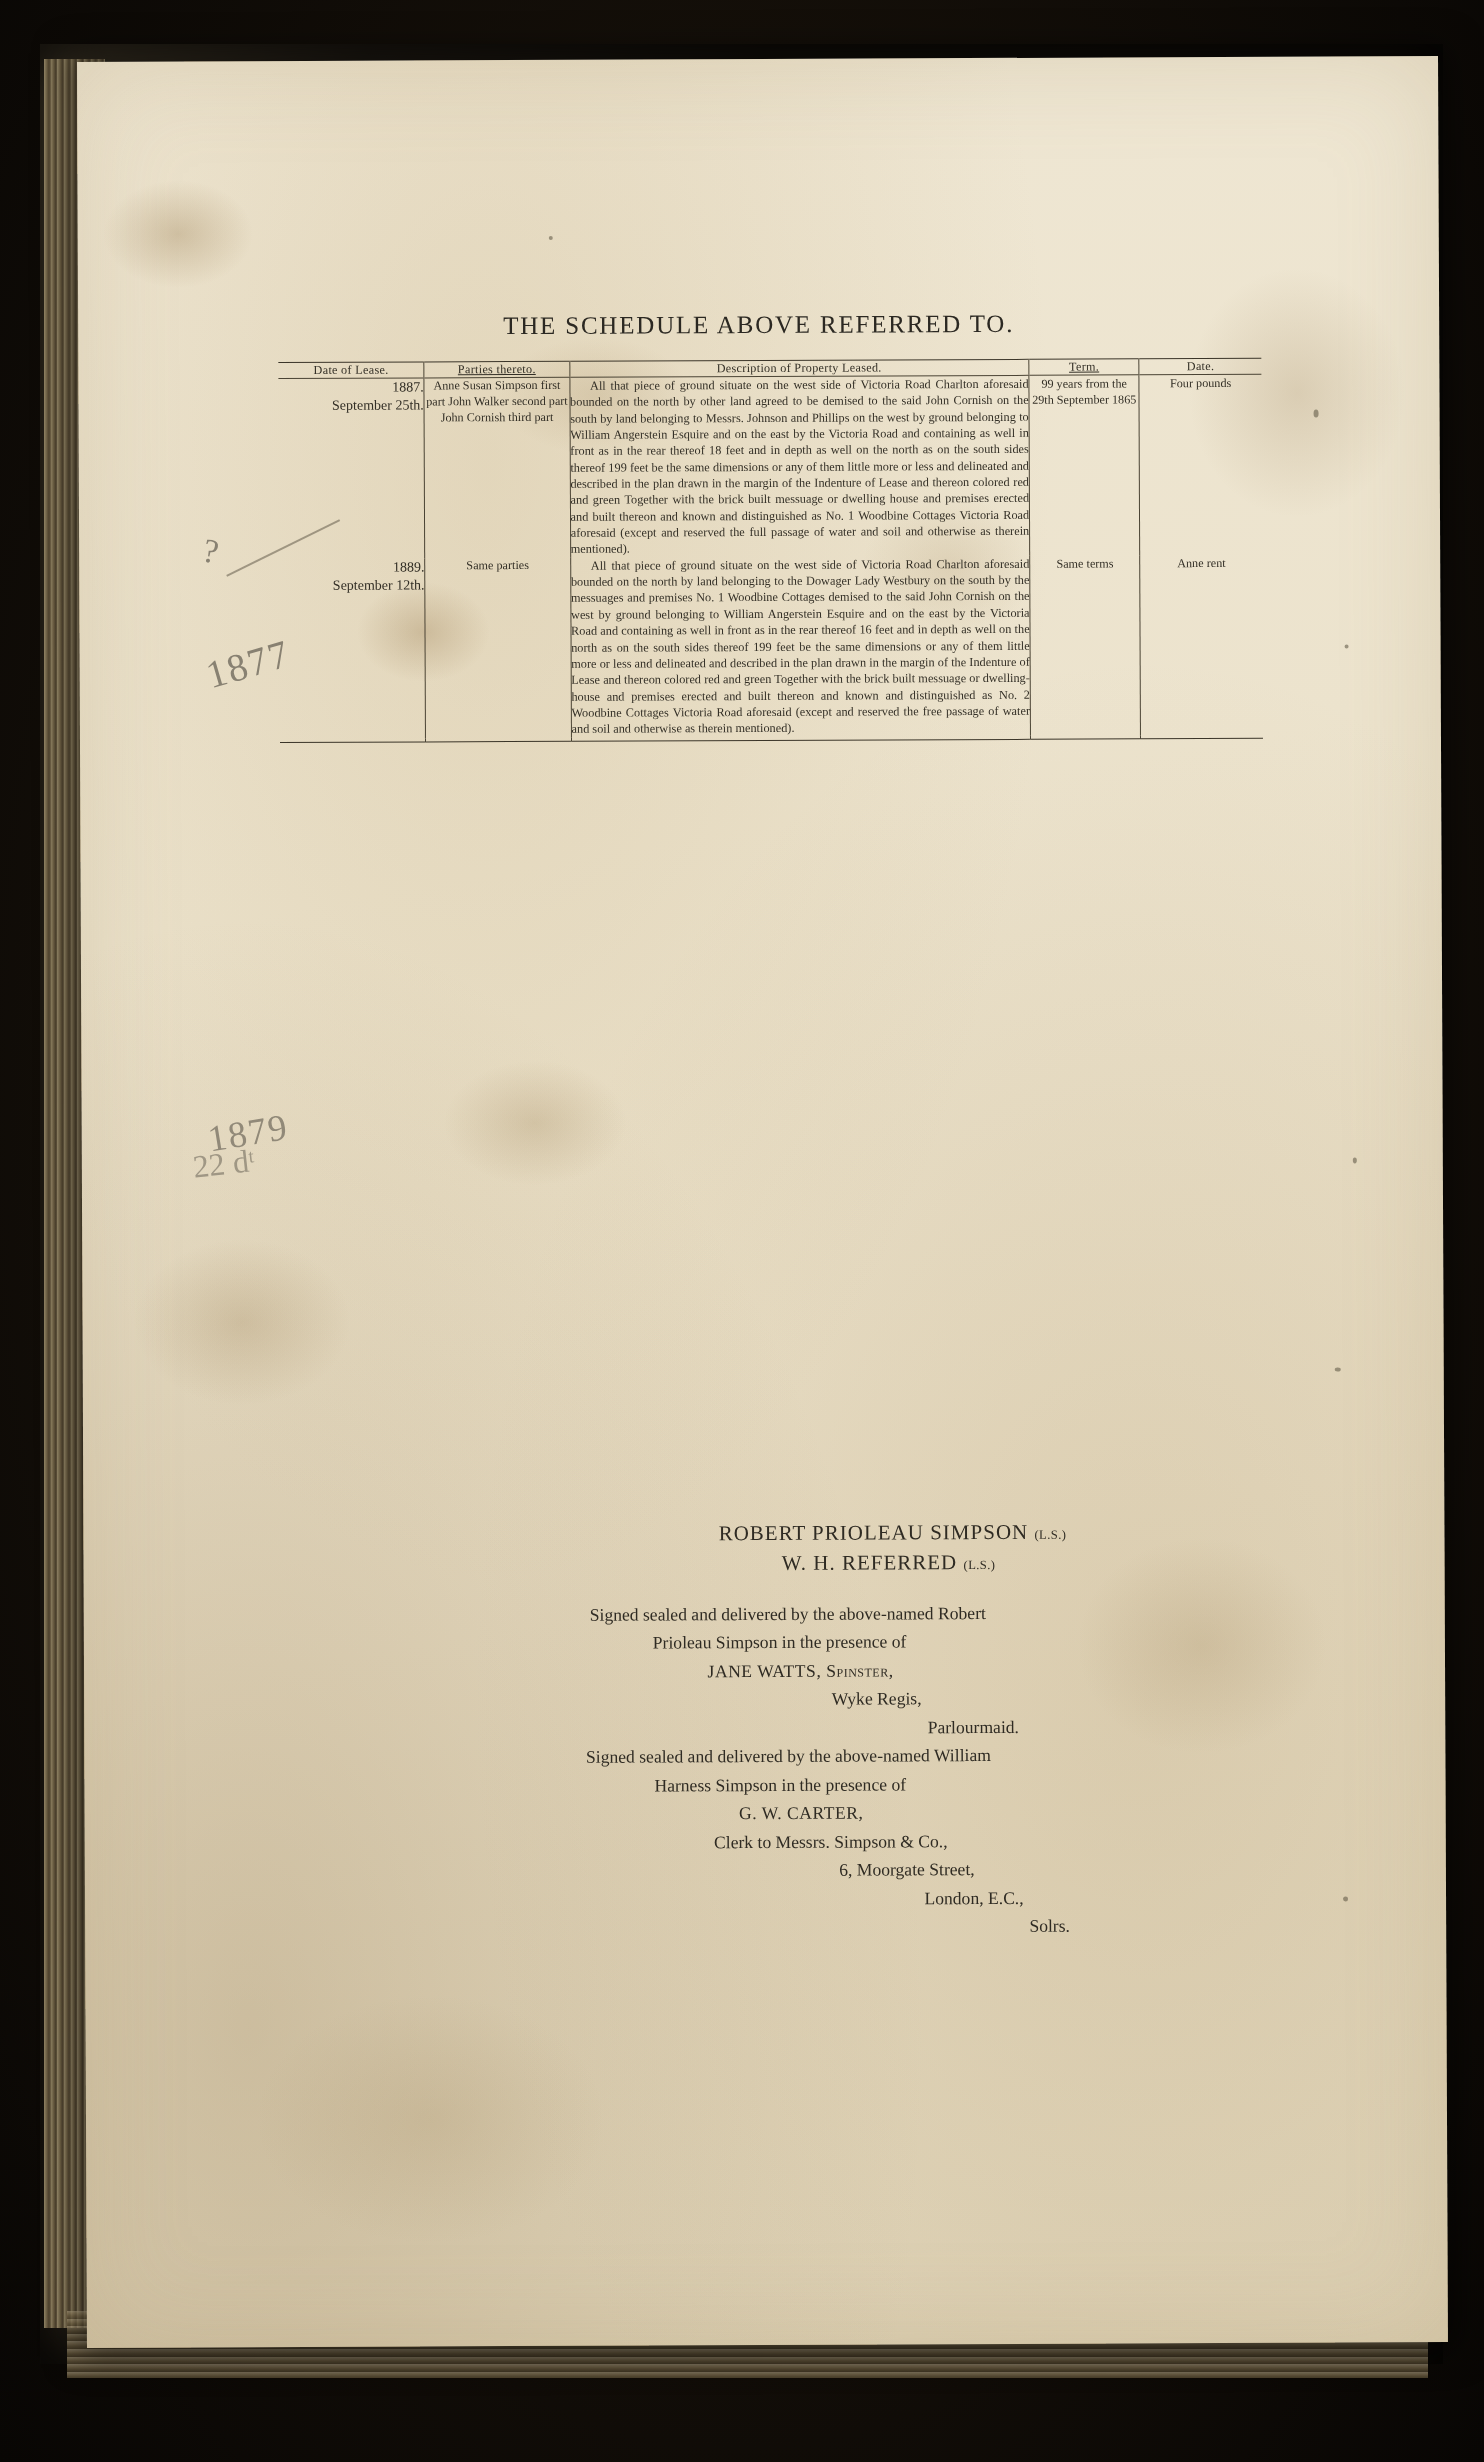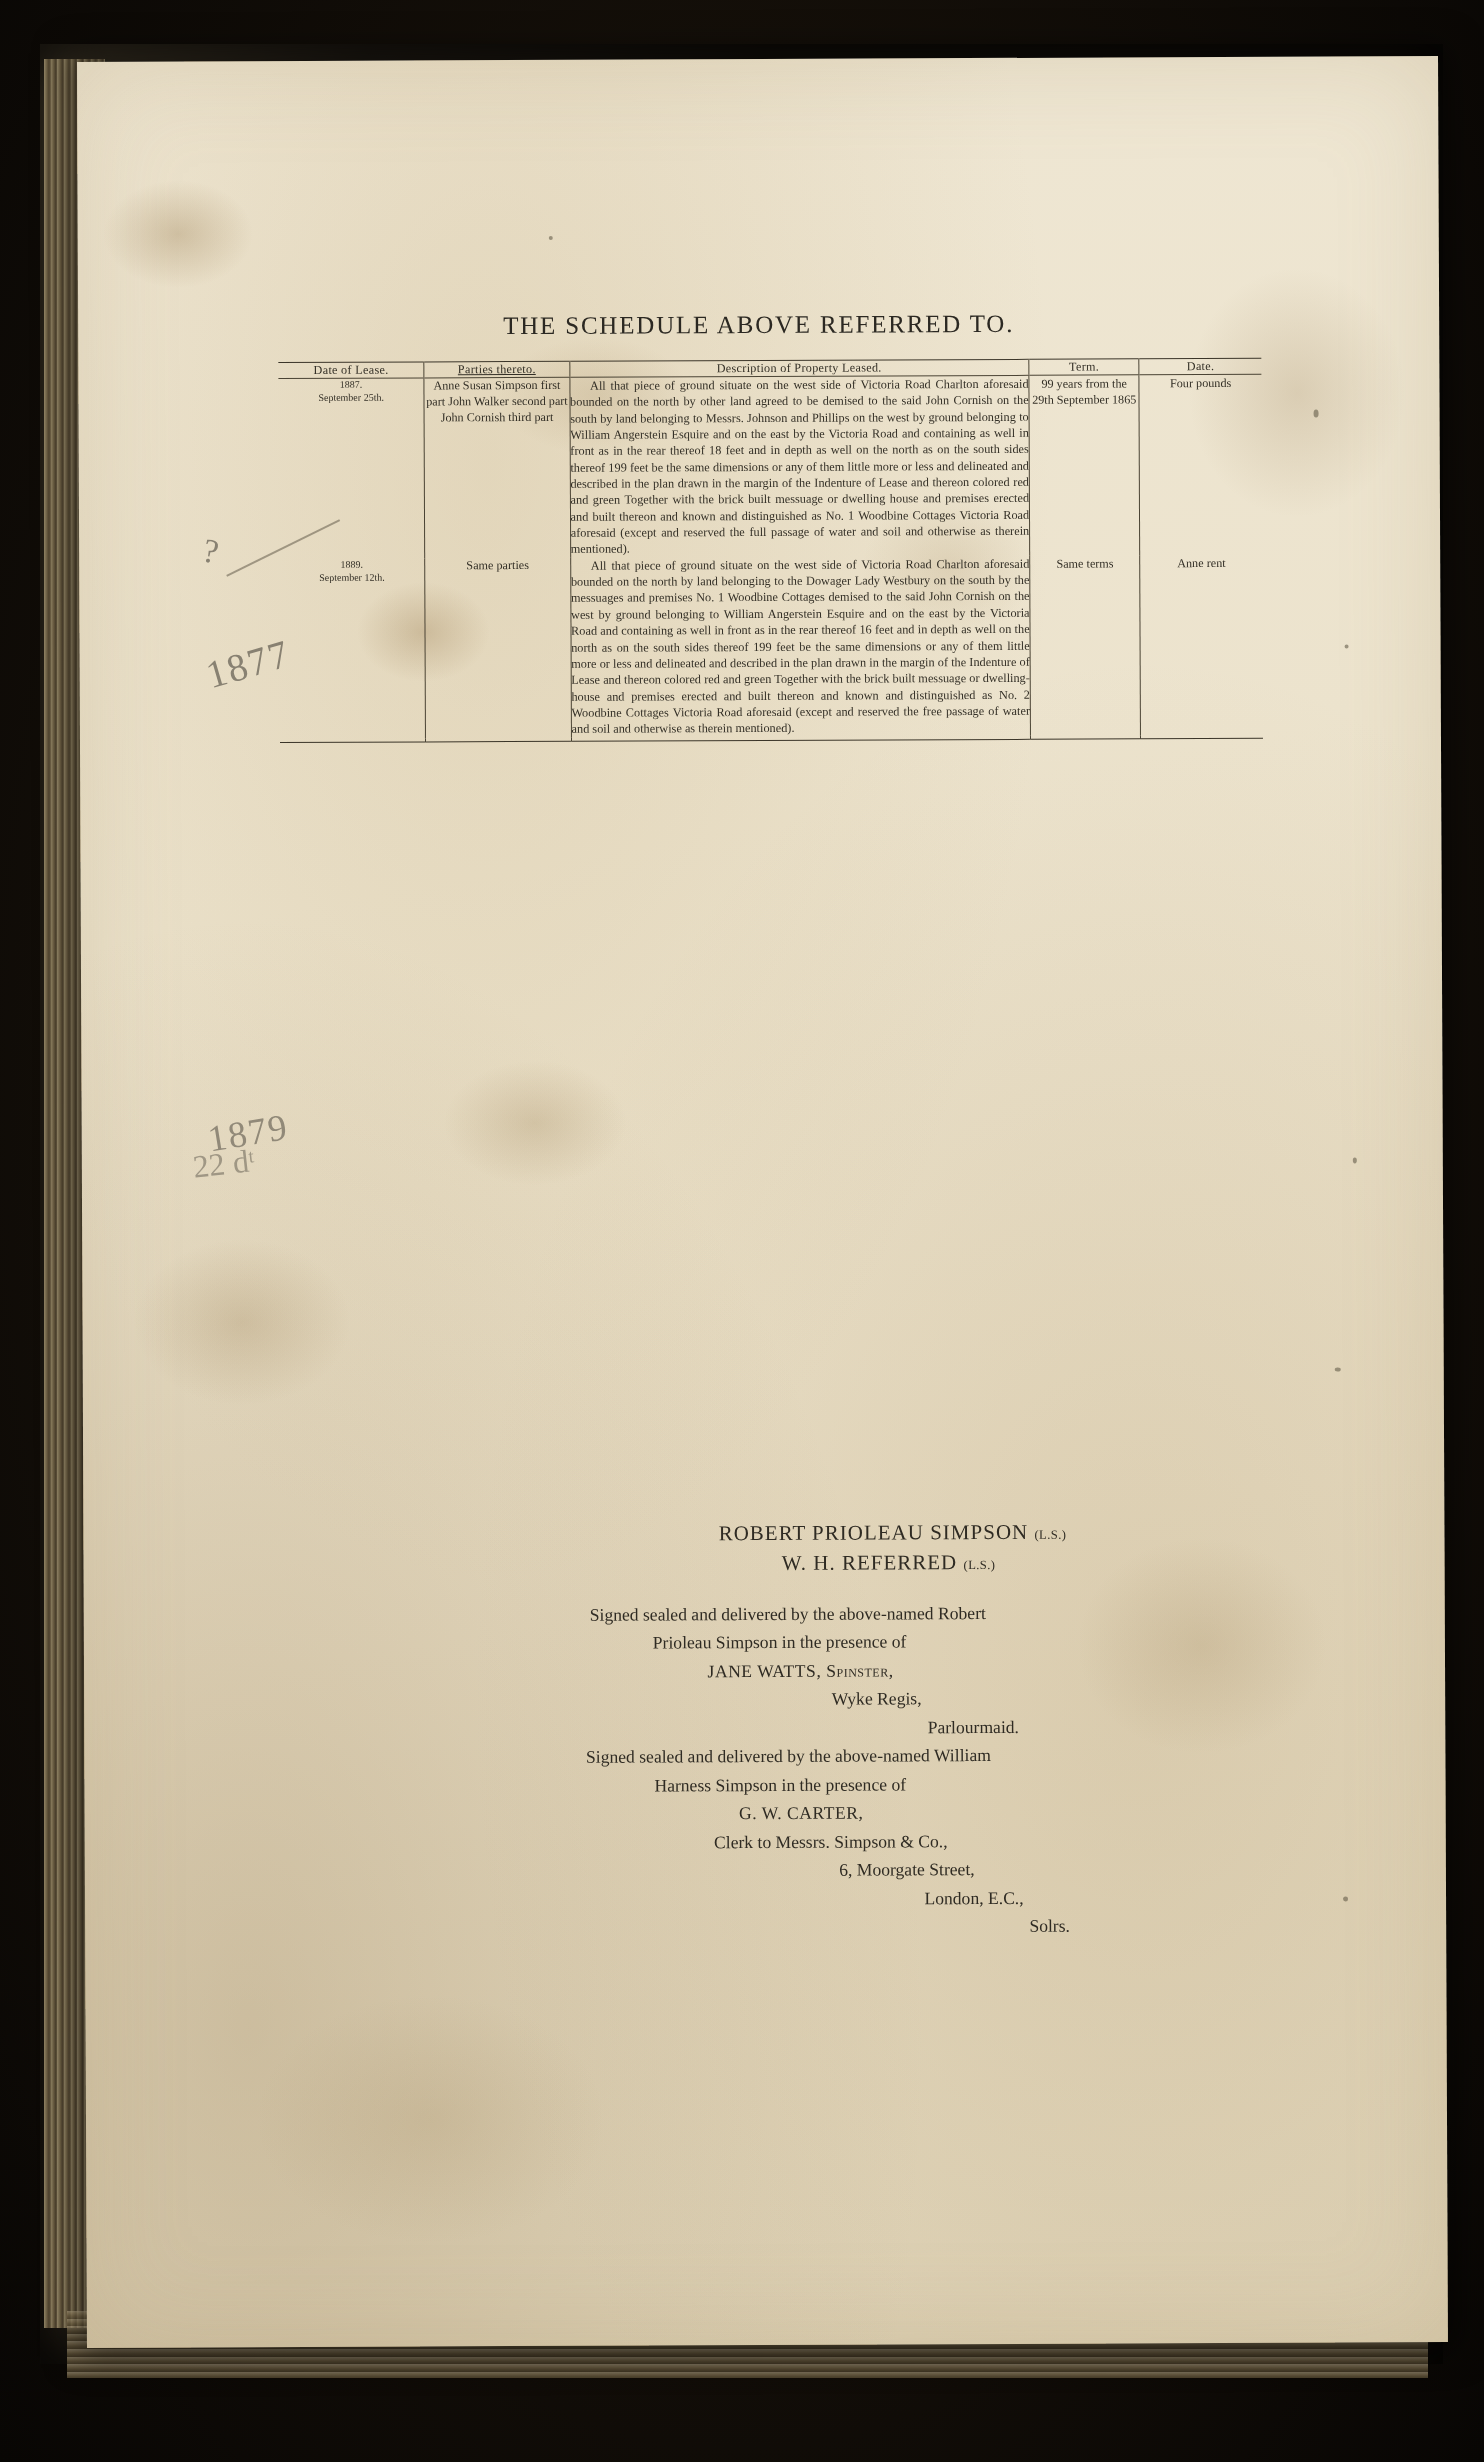--- a/index.html
+++ b/index.html
@@ -125,26 +125,26 @@
   .head-cell {
     text-align: center;
     font-size: 12.2px;
     font-weight: normal;
     padding: 11px 3.4px 10px 3.4px;
     letter-spacing: 0.3px;
   }
   .c-date   { width: 141px; }
   .c-part   { width: 140px; text-decoration: underline; }
   .c-desc   { width: 445px; }
-  .c-term   { width: 106px; }
+  .c-term   { width: 106px; text-decoration: underline; }
   .c-rent   { width: 118px; }
 
   .cell-date {
-    text-align: center;
-    font-size: 10px;
+    text-align: right;
+    font-size: 14px;
     padding-top: 17px;
     line-height: 1.28;
   }
   .cell-parties {
     text-align: center;
     font-size: 12.2px;
     padding: 17px 5px 0 5px;
     line-height: 1.3;
   }
   .cell-desc {

